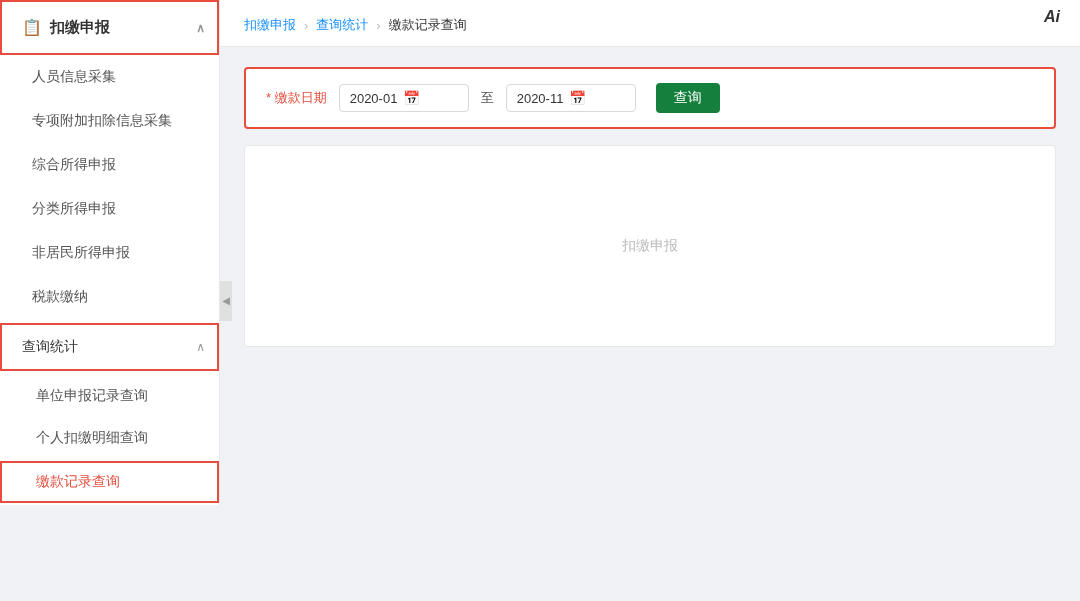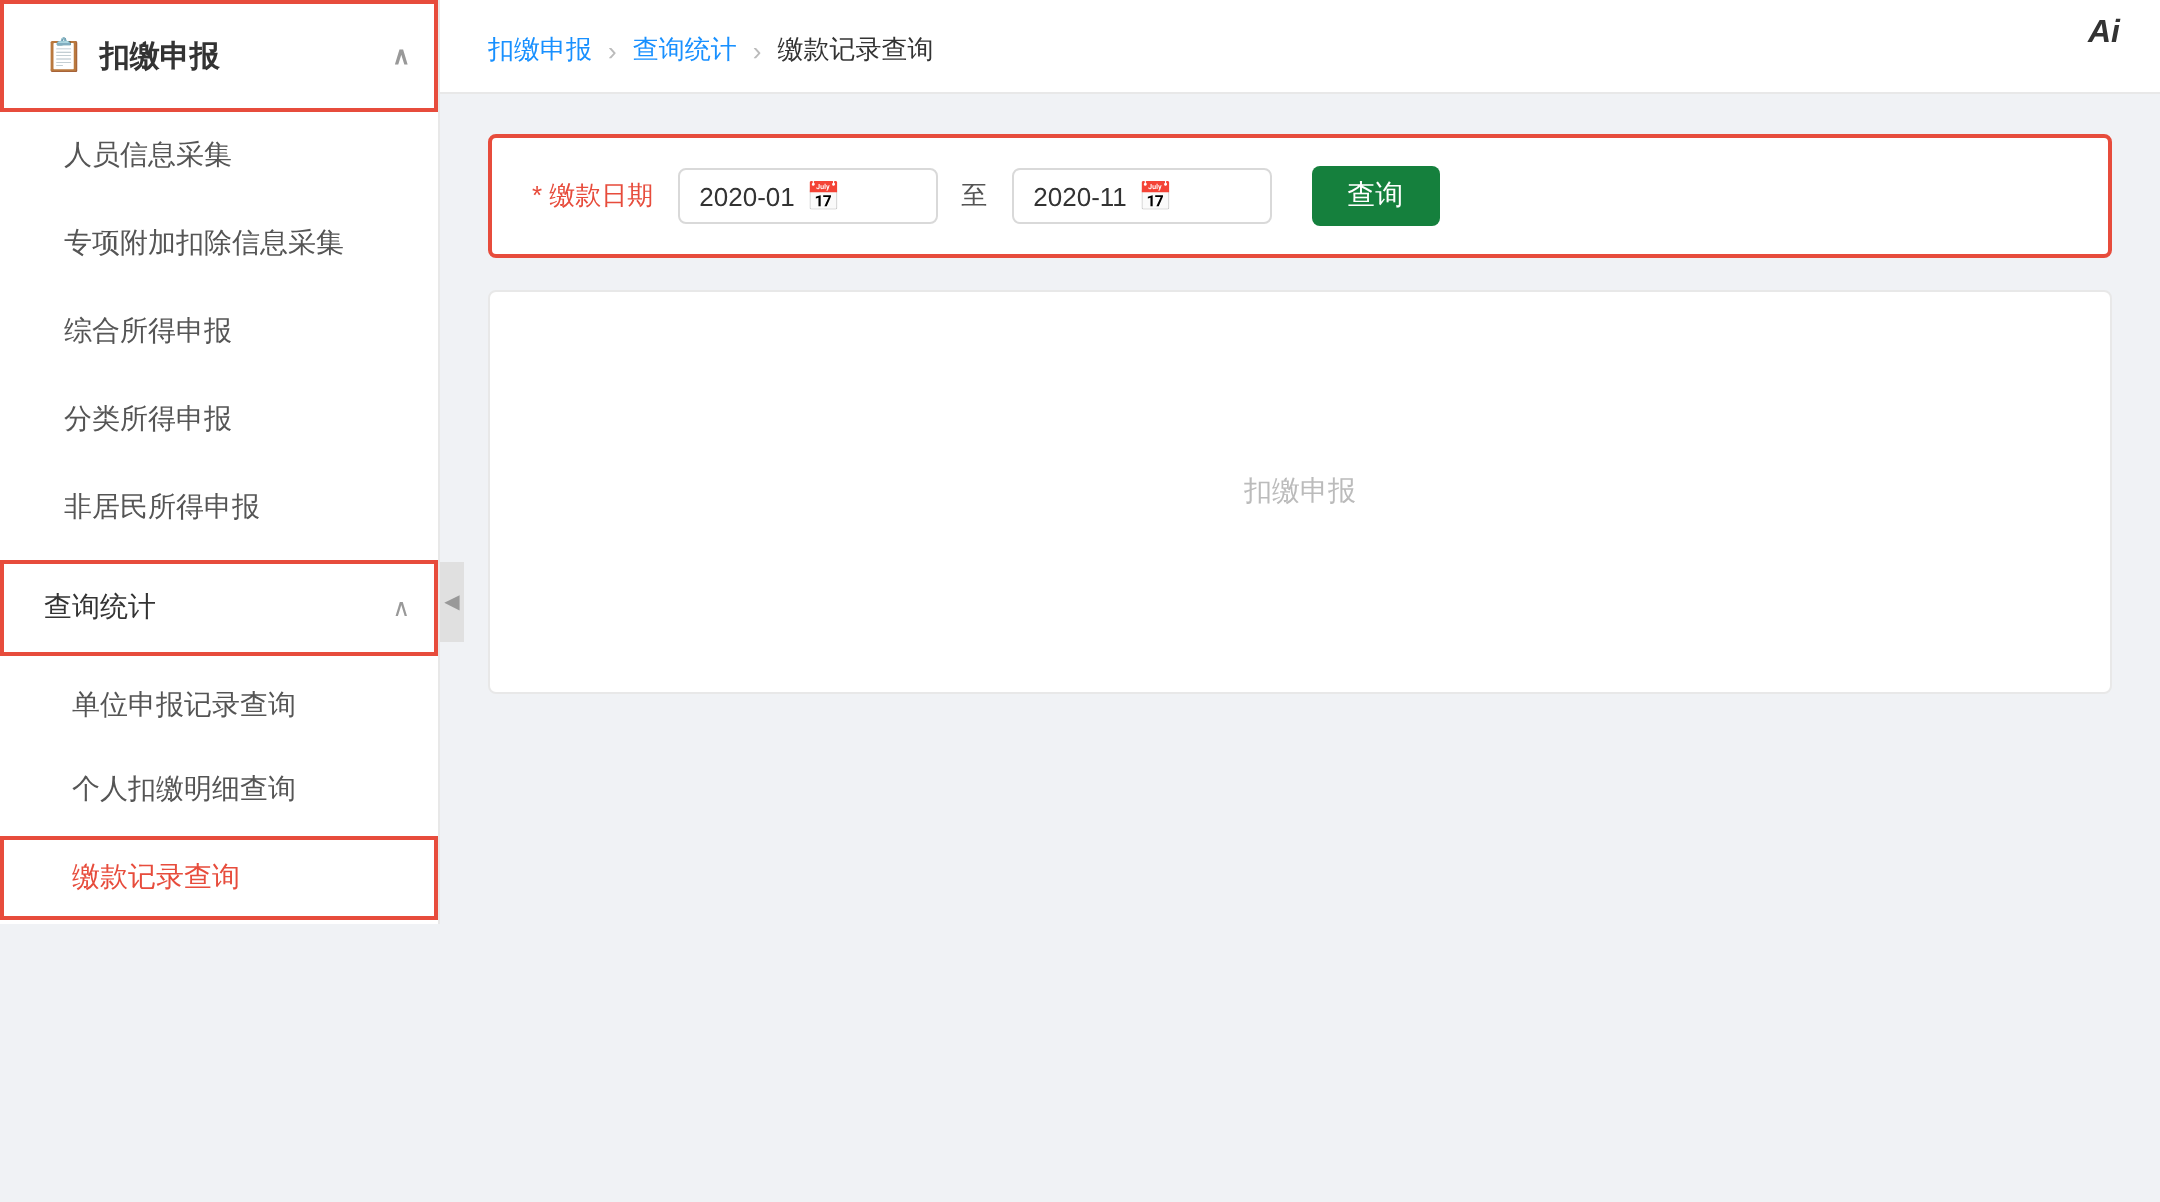--- a/index.html
+++ b/index.html
@@ -285,20 +285,23 @@
     </div>
     <div class="sidebar-menu-item">
       <span>综合所得申报</span>
     </div>
     <div class="sidebar-menu-item">
       <span>分类所得申报</span>
     </div>
     <div class="sidebar-menu-item">
       <span>非居民所得申报</span>
     </div>
+    <div class="sidebar-menu-item">
+      <span>税款缴纳</span>
+    </div>
 
     <div class="sidebar-section-header">
       <span>查询统计</span>
       <span class="chevron">∧</span>
     </div>
 
     <div class="sidebar-sub-item">
       <span>单位申报记录查询</span>
     </div>
     <div class="sidebar-sub-item">

